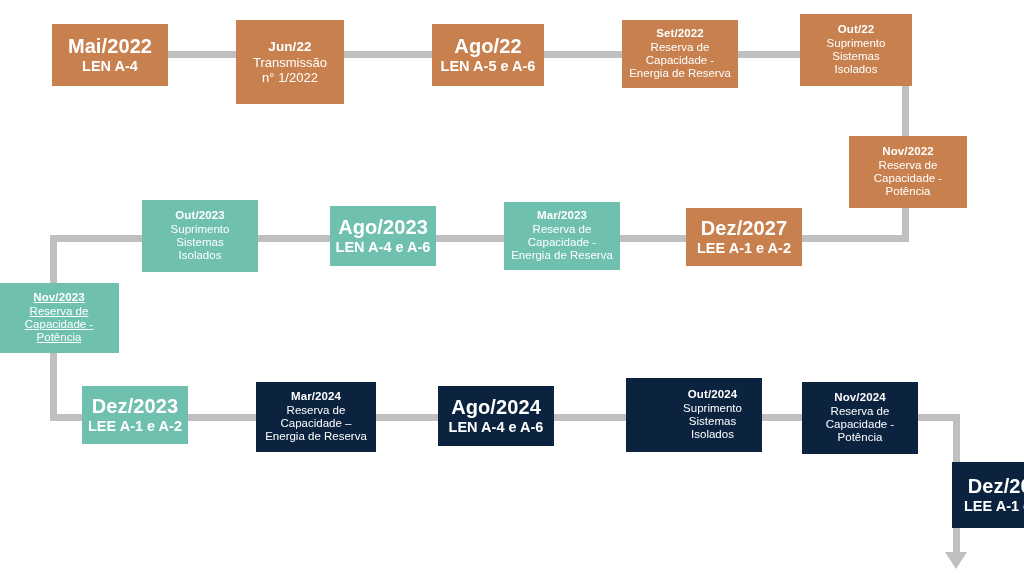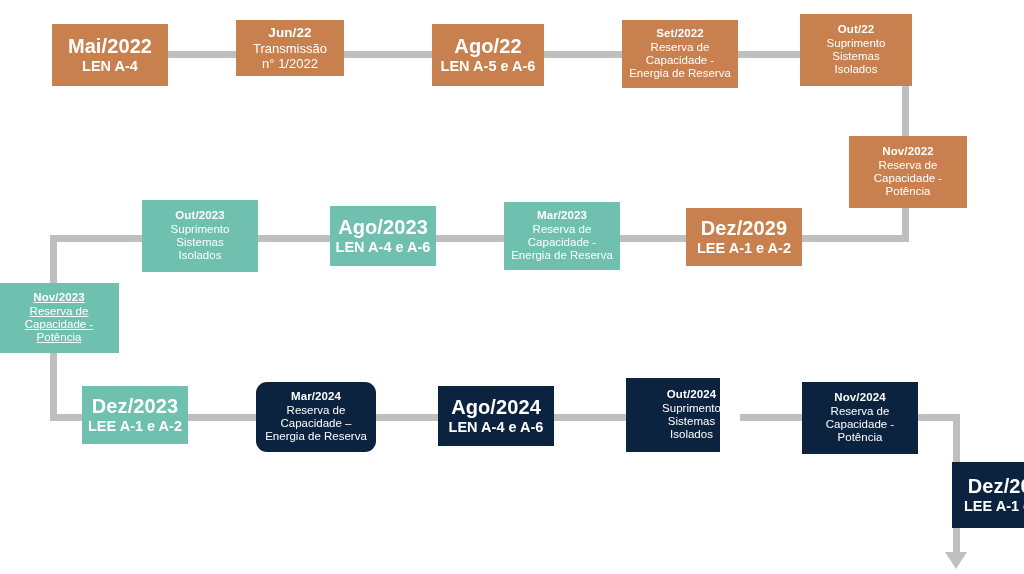--- a/index.html
+++ b/index.html
@@ -98,21 +98,21 @@
   <div class="conn" style="left:953px; top:414px; width:7px; height:66px;"></div>
 
   <div class="conn" style="left:953px; top:528px; width:7px; height:26px;"></div>
   <div class="arrow-head" style="left:945px; top:552px;"></div>
 
   <div class="node c-orange sz-lg" style="left:52px; top:24px; width:116px; height:62px;">
     <div class="ttl">Mai/2022</div>
     <div class="sub">LEN A-4</div>
   </div>
 
-  <div class="node c-orange sz-md" style="left:236px; top:20px; width:108px; height:56px;">
+  <div class="node c-orange sz-md" style="left:236px; top:20px; width:108px; height:84px;">
     <div class="ttl">Jun/22</div>
     <div class="sub">Transmissão</div>
     <div class="sub">n° 1/2022</div>
   </div>
 
   <div class="node c-orange sz-lg" style="left:432px; top:24px; width:112px; height:62px;">
     <div class="ttl">Ago/22</div>
     <div class="sub">LEN A-5 e A-6</div>
   </div>
 
@@ -131,21 +131,21 @@
   </div>
 
   <div class="node c-orange sz-sm" style="left:849px; top:136px; width:118px; height:72px;">
     <div class="ttl">Nov/2022</div>
     <div class="sub">Reserva de</div>
     <div class="sub">Capacidade -</div>
     <div class="sub">Potência</div>
   </div>
 
   <div class="node c-orange sz-lg" style="left:686px; top:208px; width:116px; height:58px;">
-    <div class="ttl">Dez/2029</div>
+    <div class="ttl">Dez/2027</div>
     <div class="sub">LEE A-1 e A-2</div>
   </div>
 
   <div class="node c-teal sz-sm" style="left:504px; top:202px; width:116px; height:68px;align-items:center;">
     <div class="ttl">Mar/2023</div>
     <div class="sub">Reserva de</div>
     <div class="sub">Capacidade  -</div>
     <div class="sub">Energia de Reserva</div>
   </div>
 
@@ -166,33 +166,33 @@
     <div class="sub">Reserva de</div>
     <div class="sub">Capacidade -</div>
     <div class="sub">Potência</div>
   </div>
 
   <div class="node c-teal sz-lg" style="left:82px; top:386px; width:106px; height:58px;">
     <div class="ttl">Dez/2023</div>
     <div class="sub">LEE A-1 e A-2</div>
   </div>
 
-  <div class="node c-navy sz-sm" style="left:256px; top:382px; width:120px; height:70px;border-radius:11px;">
+  <div class="node c-navy sz-sm" style="left:256px; top:382px; width:120px; height:70px;">
     <div class="ttl">Mar/2024</div>
     <div class="sub">Reserva de</div>
     <div class="sub">Capacidade –</div>
     <div class="sub">Energia de Reserva</div>
   </div>
 
   <div class="node c-navy sz-lg" style="left:438px; top:386px; width:116px; height:60px;">
     <div class="ttl">Ago/2024</div>
     <div class="sub">LEN A-4 e A-6</div>
   </div>
 
-  <div class="node c-navy sz-sm" style="left:626px; top:378px; width:94px; height:74px;padding-left:40px;">
+  <div class="node c-navy sz-sm" style="left:626px; top:378px; width:136px; height:74px;padding-left:40px;">
     <div class="ttl">Out/2024</div>
     <div class="sub">Suprimento</div>
     <div class="sub">Sistemas</div>
     <div class="sub">Isolados</div>
   </div>
 
   <div class="node c-navy sz-sm" style="left:802px; top:382px; width:116px; height:72px;">
     <div class="ttl">Nov/2024</div>
     <div class="sub">Reserva de</div>
     <div class="sub">Capacidade -</div>

